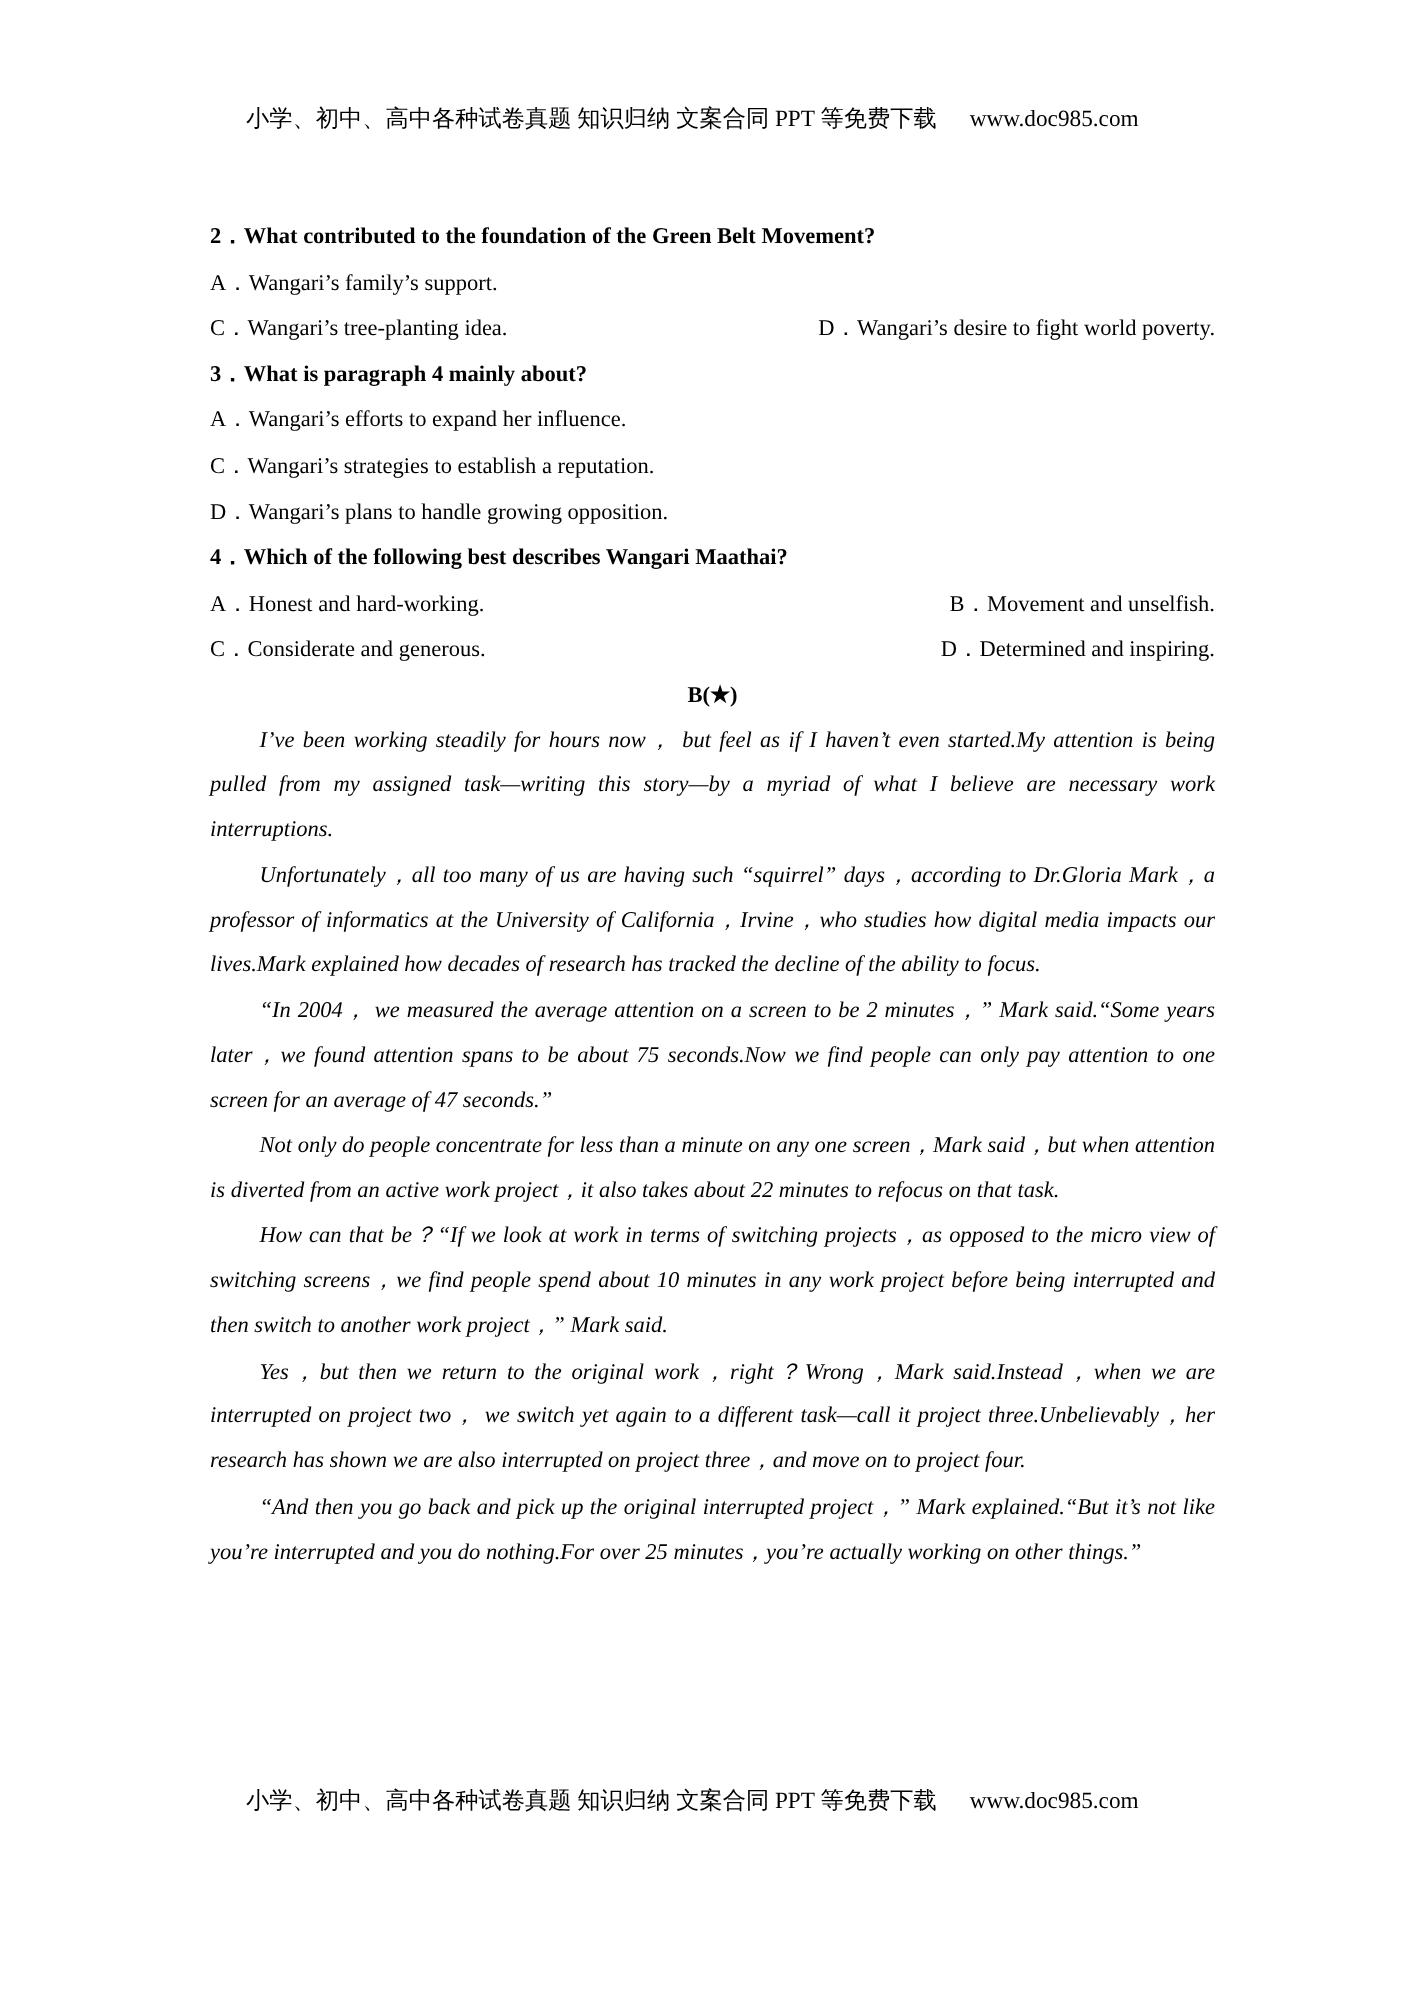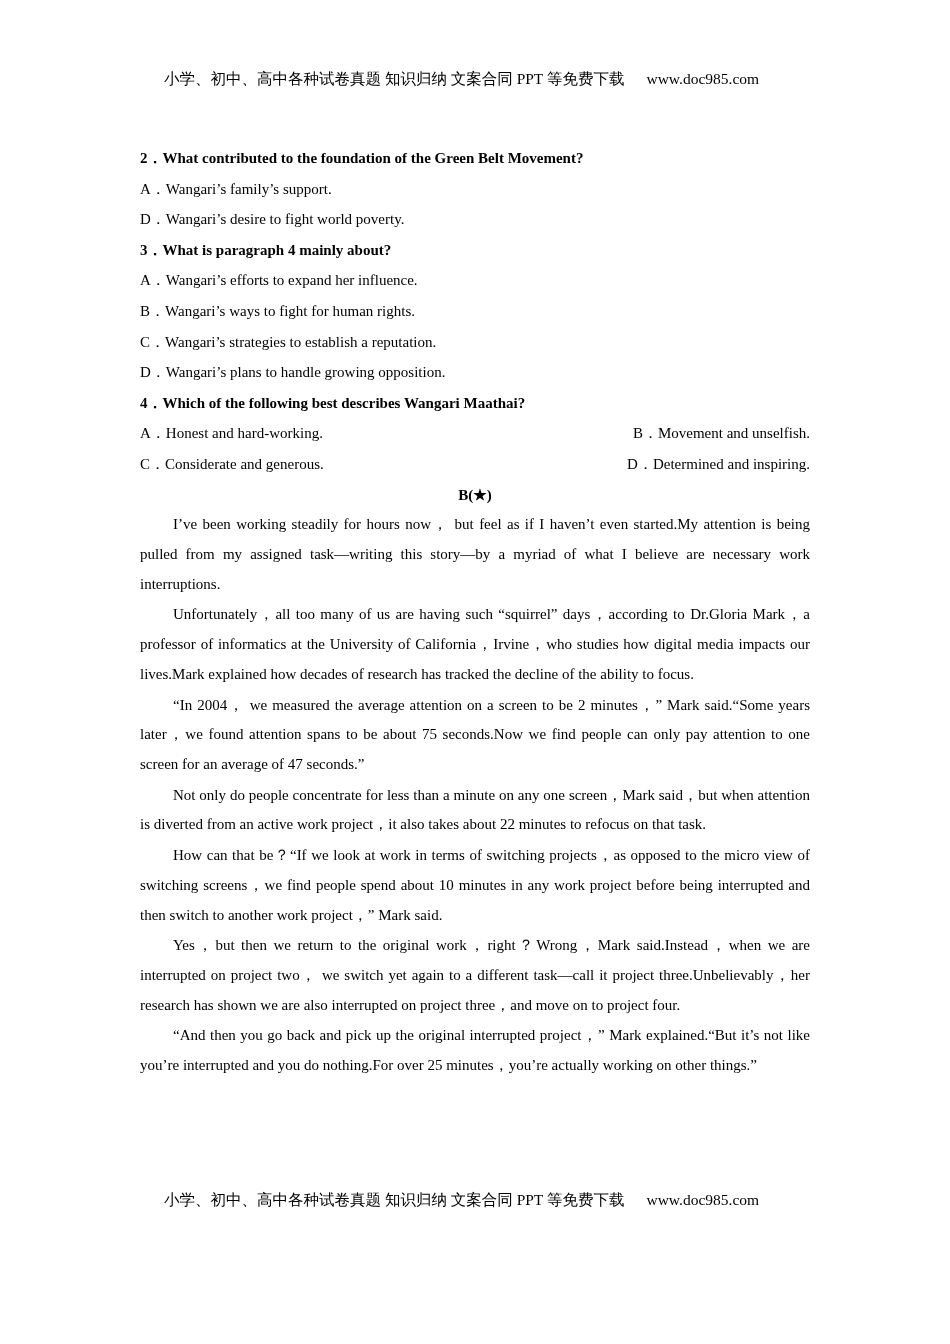--- a/index.html
+++ b/index.html
@@ -46,20 +46,21 @@
       text-align: center;
       font-weight: bold;
       height: 30.6px;
       line-height: 30.6px;
     }
     .para {
       text-indent: 33px;
       text-align: justify;
       line-height: 29.8px;
       margin: 0 0 0.8px 0;
+      font-style: italic;
     }
     .para.p-first { margin-top: 0px; }
   </style>
 </head>
 <body>
 
 <div class="header">
   <span>小学、初中、高中各种试卷真题  知识归纳  文案合同  PPT 等免费下载</span><span class="site">www.doc985.com</span>
 </div>
 
@@ -68,35 +69,35 @@
   <div>
     <div class="line q-title">
       <span>2．</span><span>What contributed to the foundation of the Green Belt Movement?</span>
     </div>
     <div class="line opt-row">
       <div class="col1">
         <span>A．</span><span>Wangari’s family’s support.</span>
       </div>
     </div>
     <div class="line opt-row">
+      <div class="col1">
+        <span>C．</span><span>Wangari’s tree-planting idea.</span>
+      </div>
       <div>
         <span>D．</span><span>Wangari’s desire to fight world poverty.</span>
       </div>
     </div>
   </div>
 
   <div>
     <div class="line q-title">
       <span>3．</span><span>What is paragraph 4 mainly about?</span>
     </div>
     <div class="line">
       <span>A．</span><span>Wangari’s efforts to expand her influence.</span>
-    </div>
-    <div class="line">
-      <span>B．</span><span>Wangari’s ways to fight for human rights.</span>
     </div>
     <div class="line">
       <span>C．</span><span>Wangari’s strategies to establish a reputation.</span>
     </div>
     <div class="line">
       <span>D．</span><span>Wangari’s plans to handle growing opposition.</span>
     </div>
   </div>
 
   <div>

